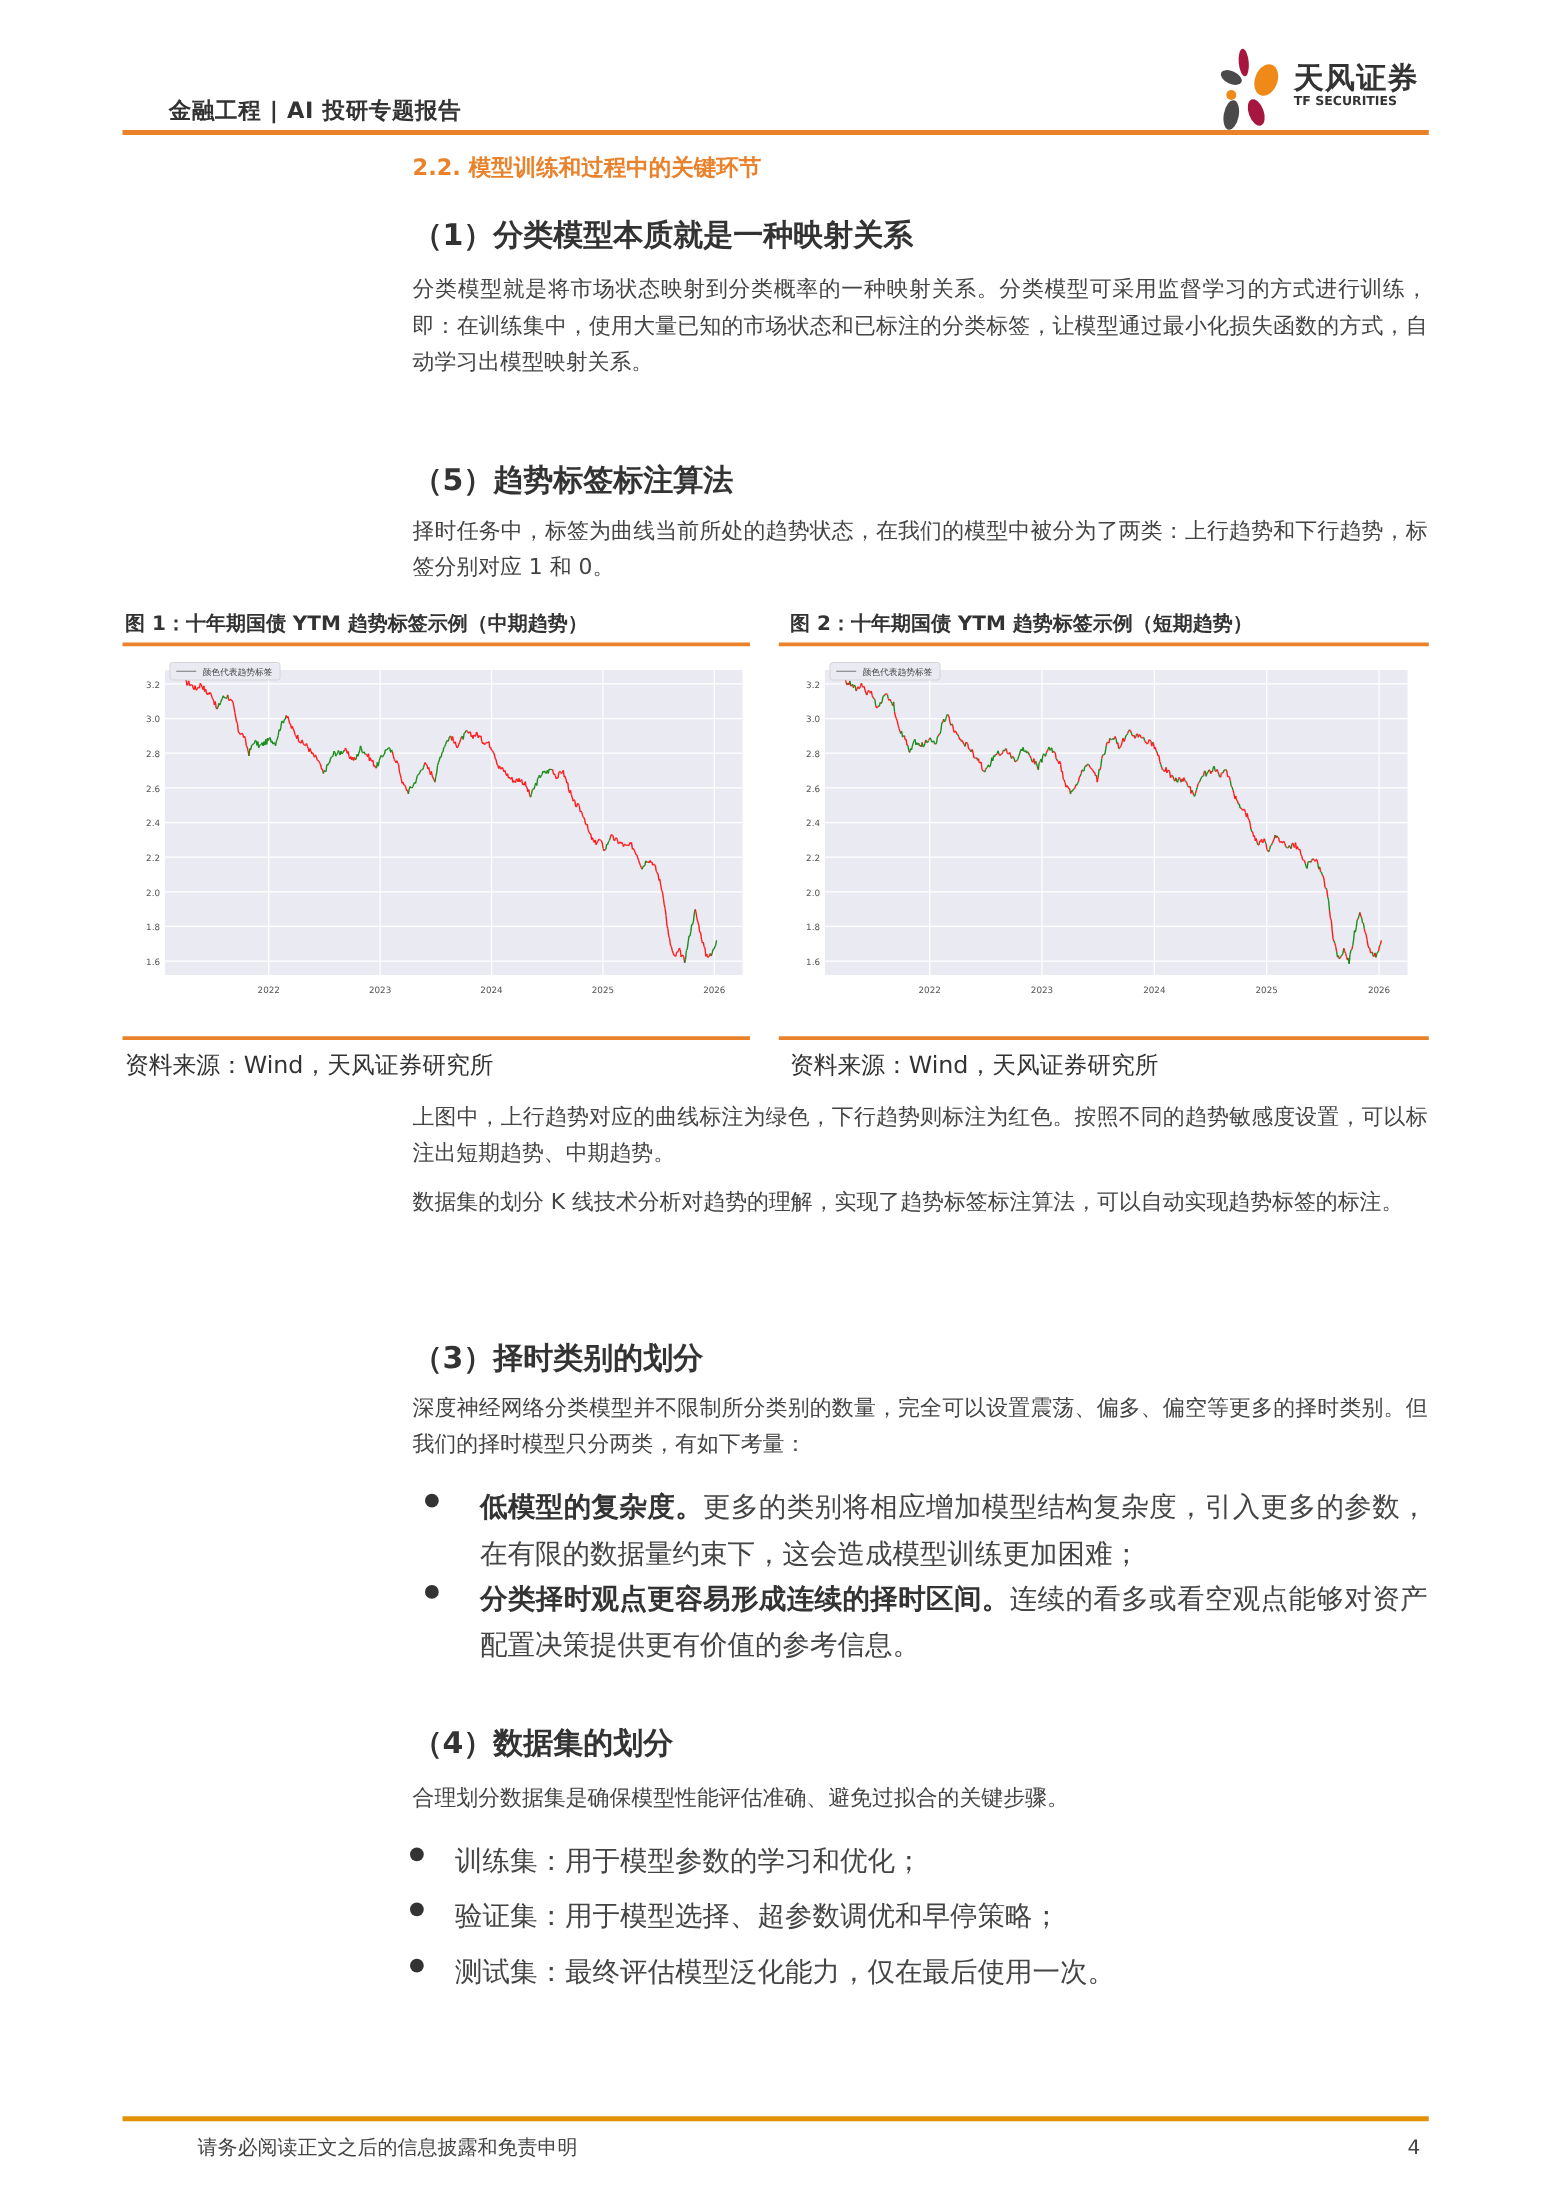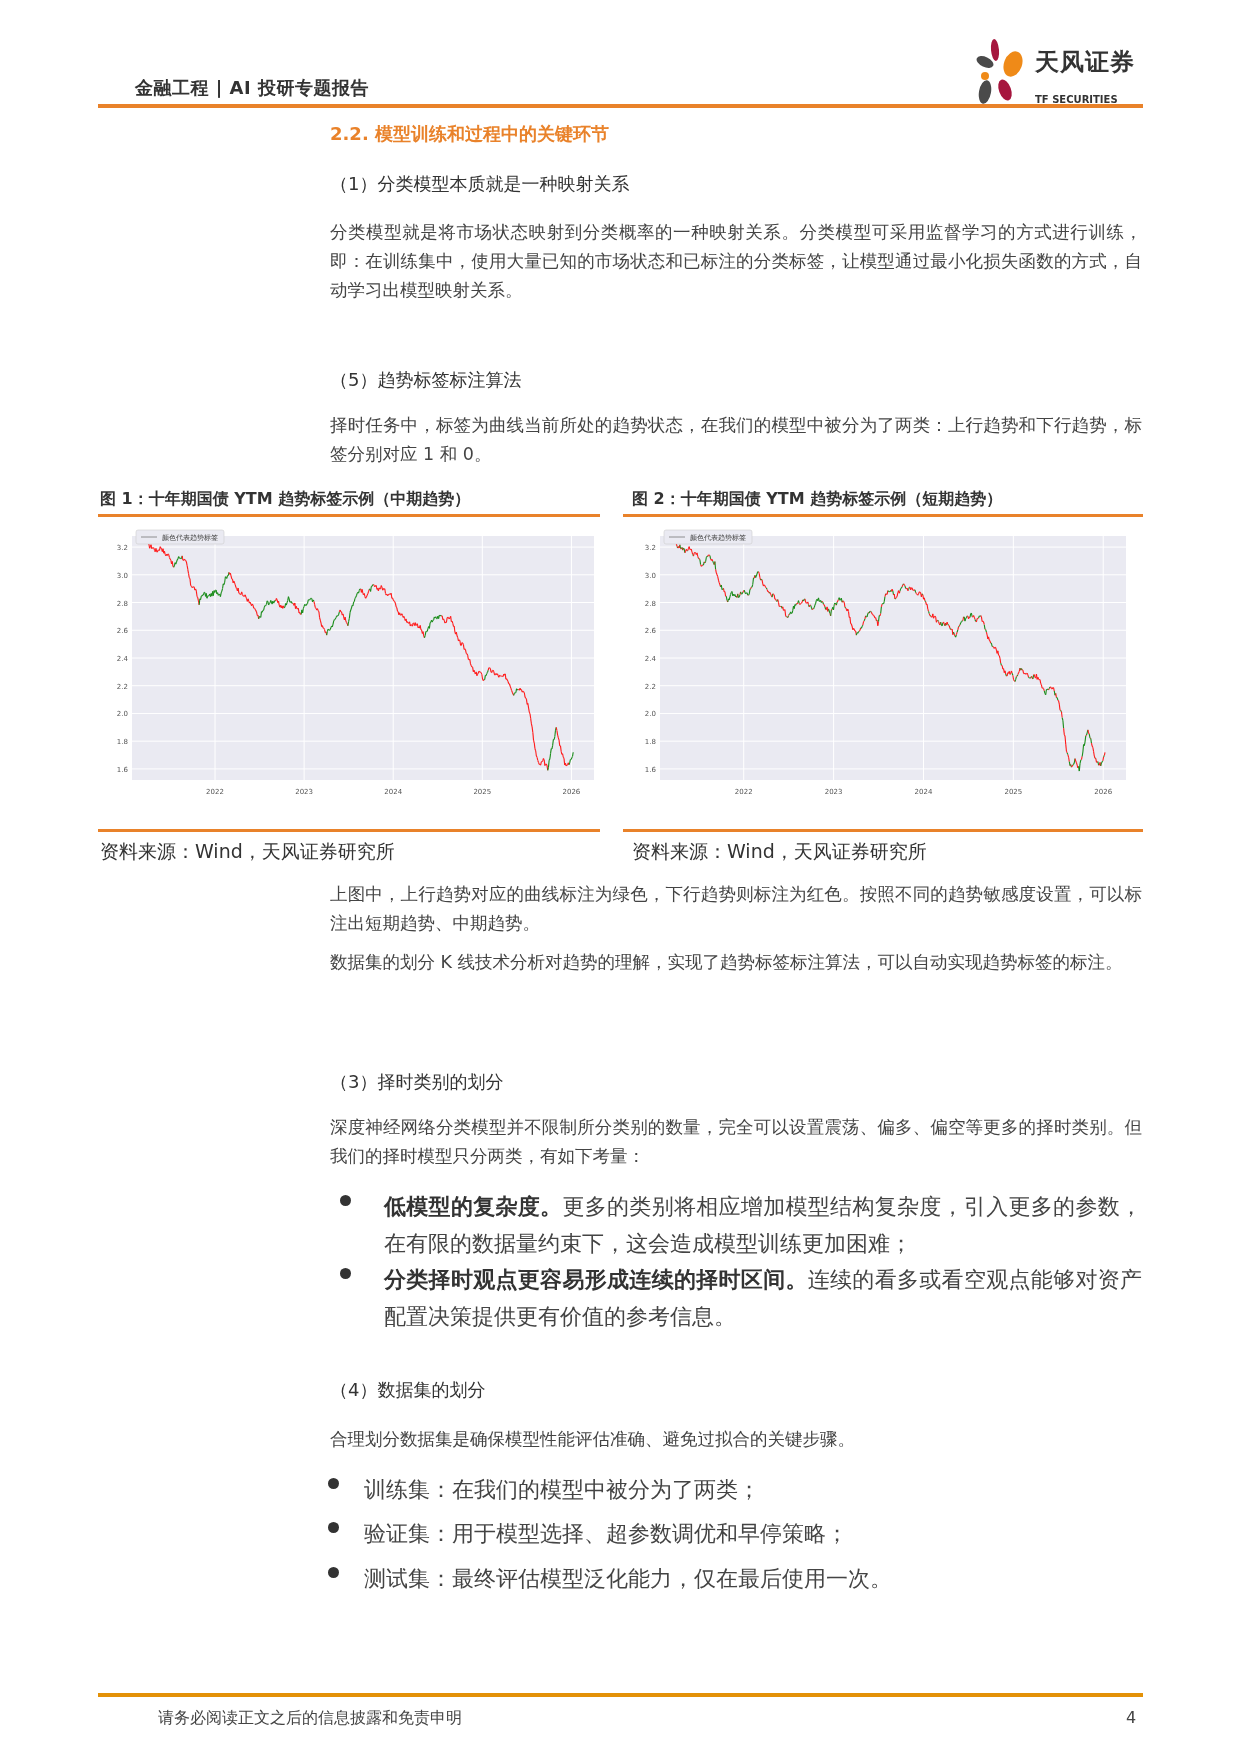--- a/index.html
+++ b/index.html
@@ -3,23 +3,23 @@
 <meta charset="utf-8">
 <style>
   html, body { margin: 0; padding: 0; background: #ffffff; }
   body { width: 1239px; height: 1753px; position: relative; overflow: hidden;
          font-family: "DejaVu Sans", "Liberation Sans", sans-serif; color: #333; }
   .abs { position: absolute; }
   .hdr-title { left: 98px; top: 76px; font-size: 18px; font-weight: bold; color: #333; letter-spacing: 0.5px; margin-left: 37px; }
   .hdr-line { left: 98px; top: 104px; width: 1045px; height: 4px; background: #E9822A; }
   .logo { left: 975px; top: 38px; width: 170px; height: 66px; }
   .logo-cn { position: absolute; left: 60px; top: 8px; font-size: 24px; font-weight: bold; color: #333; letter-spacing: 1px; white-space: nowrap; }
-  .logo-en { position: absolute; left: 60px; top: 56px; font-size: 10px; font-weight: bold; color: #333; white-space: nowrap; }
+  .logo-en { position: absolute; left: 60px; top: 38px; font-size: 10px; font-weight: bold; color: #333; white-space: nowrap; }
   .sec-title { left: 330px; top: 122px; font-size: 18px; font-weight: bold; color: #E9822A; }
-  .sub { left: 330px; font-size: 18px; font-weight: normal; color: #333; }
+  .sub { left: 330px; font-size: 24px; font-weight: bold; color: #333; }
   .para { left: 330px; width: 812px; font-size: 17.5px; line-height: 29px; color: #444; text-align: justify; }
   .fig-title { font-size: 16px; font-weight: bold; color: #333; }
   .fig-line { height: 3px; background: #E9822A; }
   .fig-src { font-size: 19px; color: #333; }
   .bullet { left: 340px; font-size: 22px; line-height: 37px; color: #444; width: 800px; }
   .bullet .dot { position: absolute; left: 0; top: 7px; width: 11px; height: 11px; border-radius: 50%; background: #333; }
   .bullet .txt { position: absolute; left: 44px; width: 758px; text-align: justify; }
   .bullet2 .txt { left: 36px; }
   .bold { font-weight: bold; color: #333; }
   .ftr-line { left: 98px; top: 1693px; width: 1045px; height: 4px; background: #E39107; }
@@ -1353,21 +1353,21 @@
 <div class="abs bullet" style="top:1261px; height:58px">
   <span class="dot"></span>
   <div class="txt"><span class="bold">分类择时观点更容易形成连续的择时区间。</span><span>连续的看多或看空观点能够对资产配置决策提供更有价值的参考信息。</span></div>
 </div>
 
 <div class="abs sub" style="top:1378px">（4）数据集的划分</div>
 <div class="abs para" style="top:1425px">合理划分数据集是确保模型性能评估准确、避免过拟合的关键步骤。</div>
 
 <div class="abs bullet bullet2" style="top:1471px; left:328px; height:29px">
   <span class="dot"></span>
-  <div class="txt">训练集：在我们的模型中被分为了两类；</div>
+  <div class="txt">训练集：用于模型参数的学习和优化；</div>
 </div>
 <div class="abs bullet bullet2" style="top:1515px; left:328px; height:29px">
   <span class="dot"></span>
   <div class="txt">验证集：用于模型选择、超参数调优和早停策略；</div>
 </div>
 <div class="abs bullet bullet2" style="top:1560px; left:328px; height:29px">
   <span class="dot"></span>
   <div class="txt">测试集：最终评估模型泛化能力，仅在最后使用一次。</div>
 </div>
 

